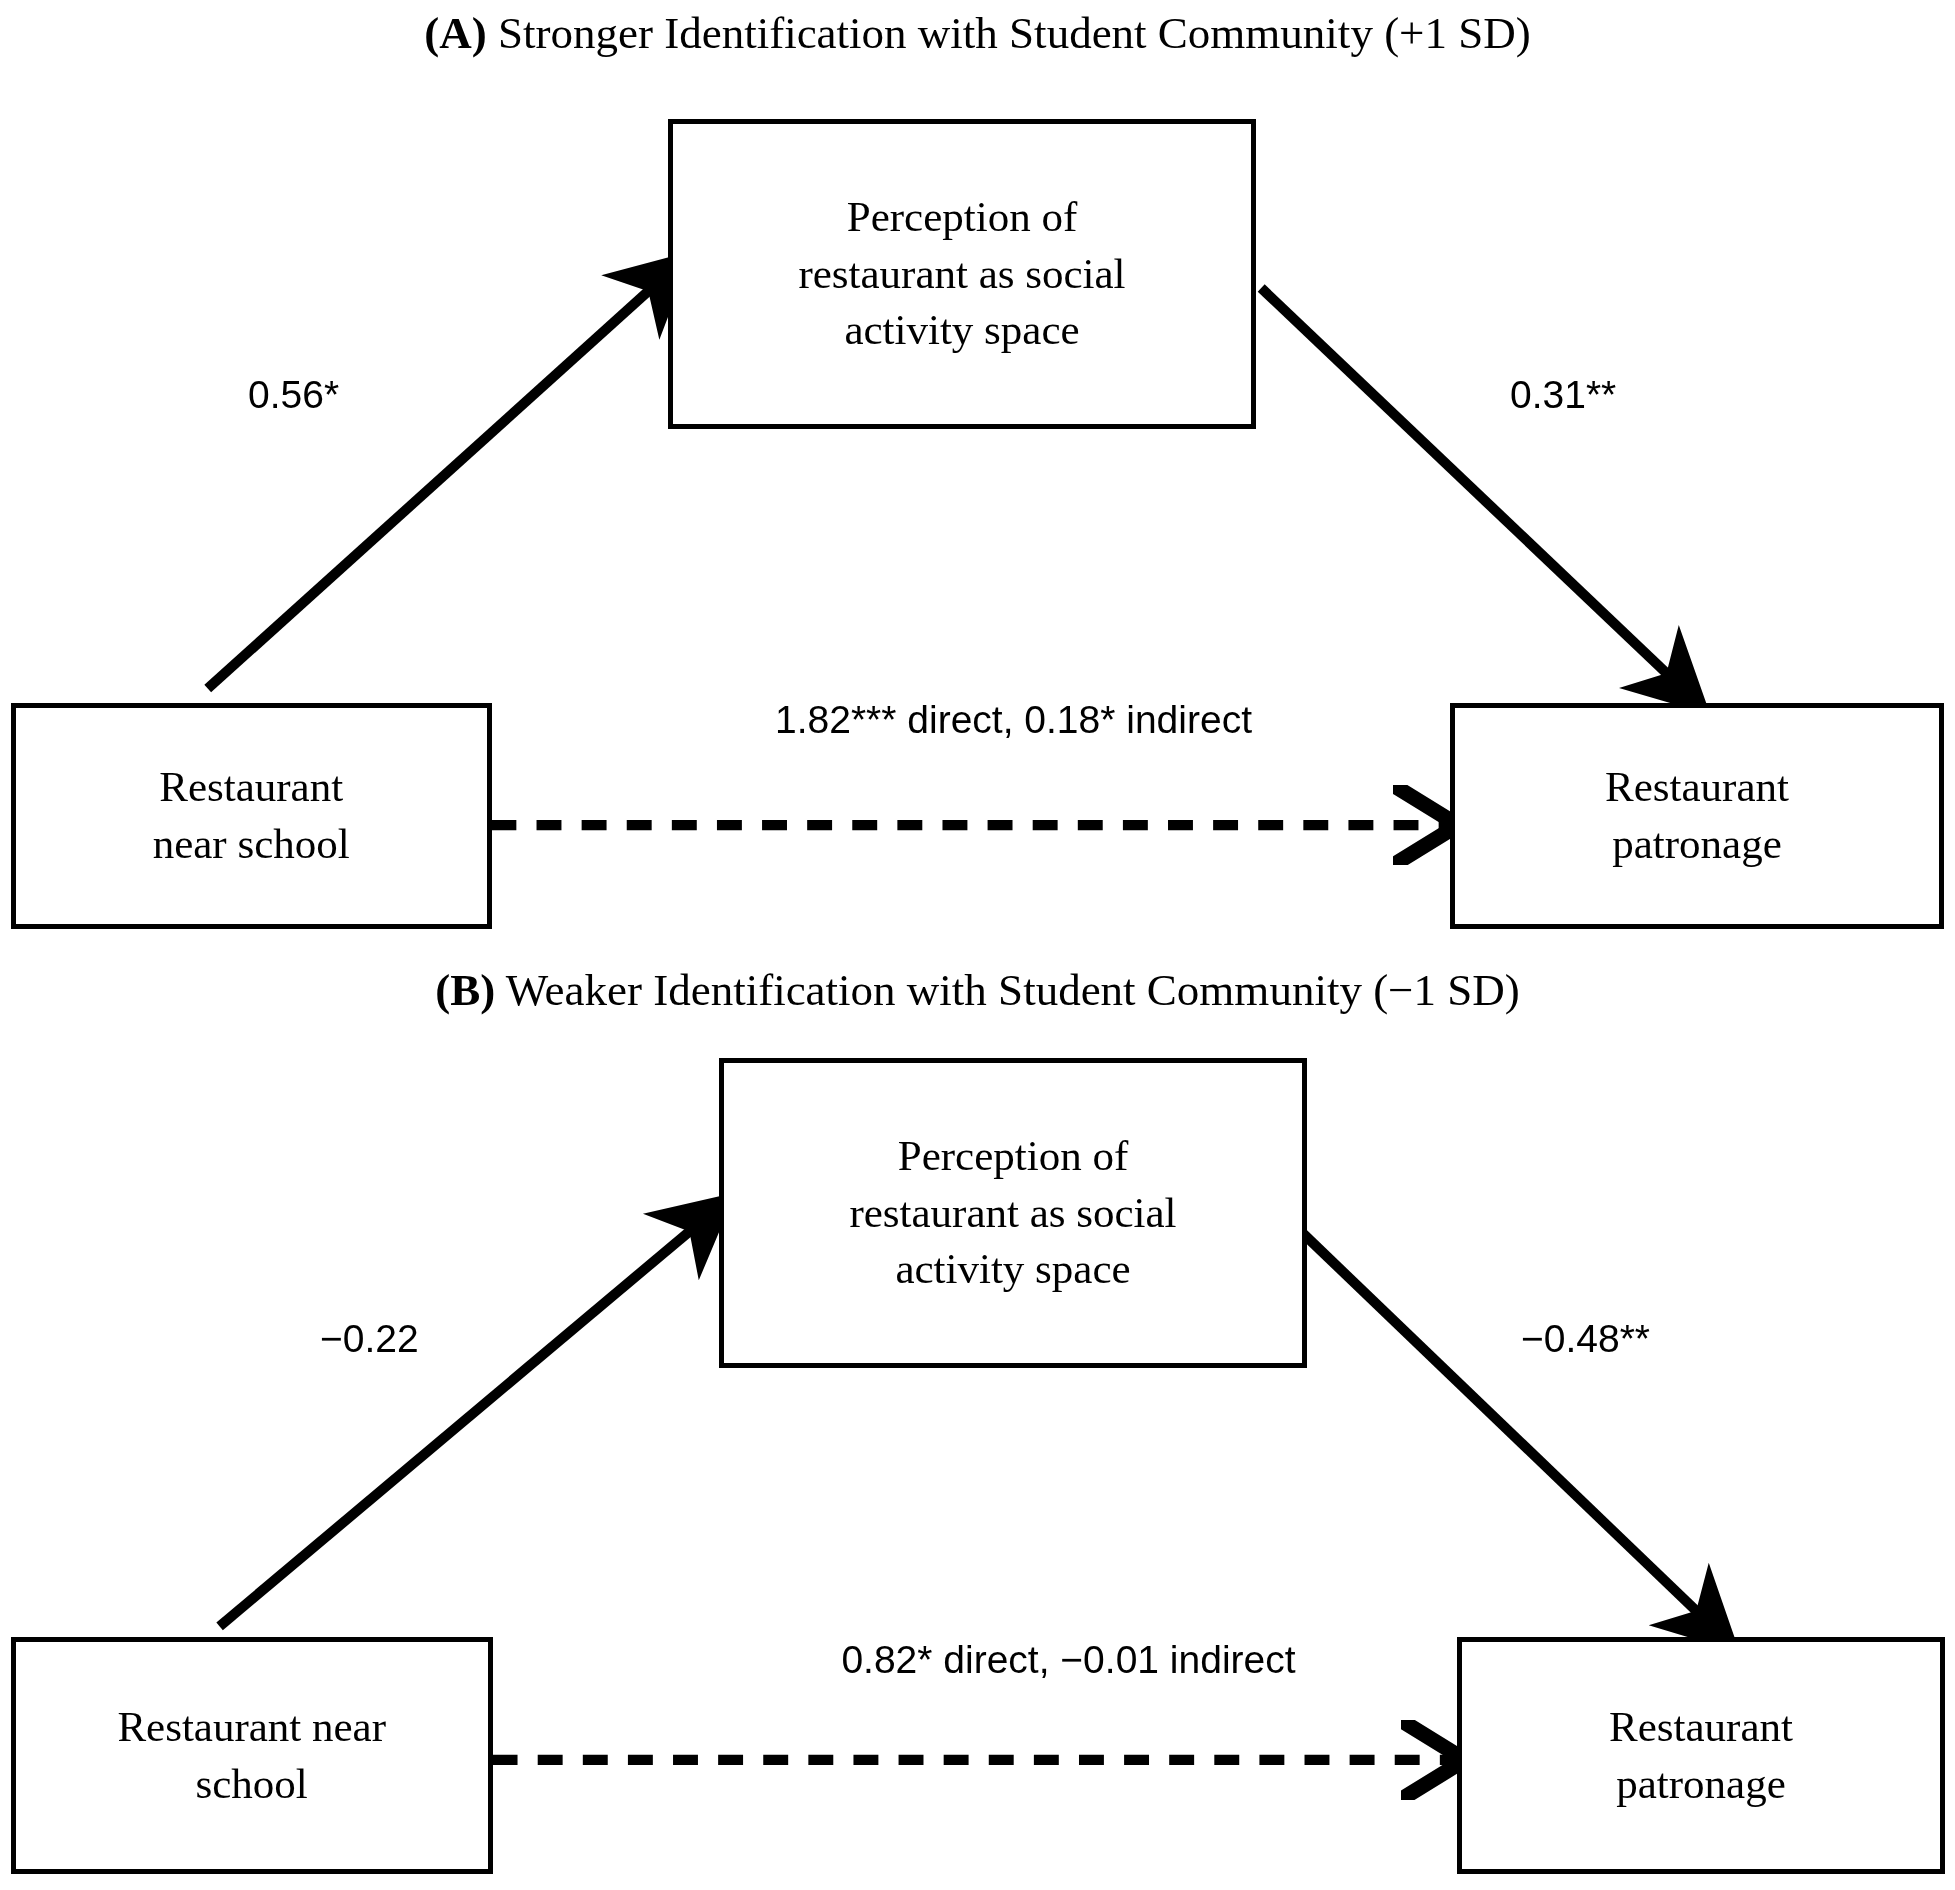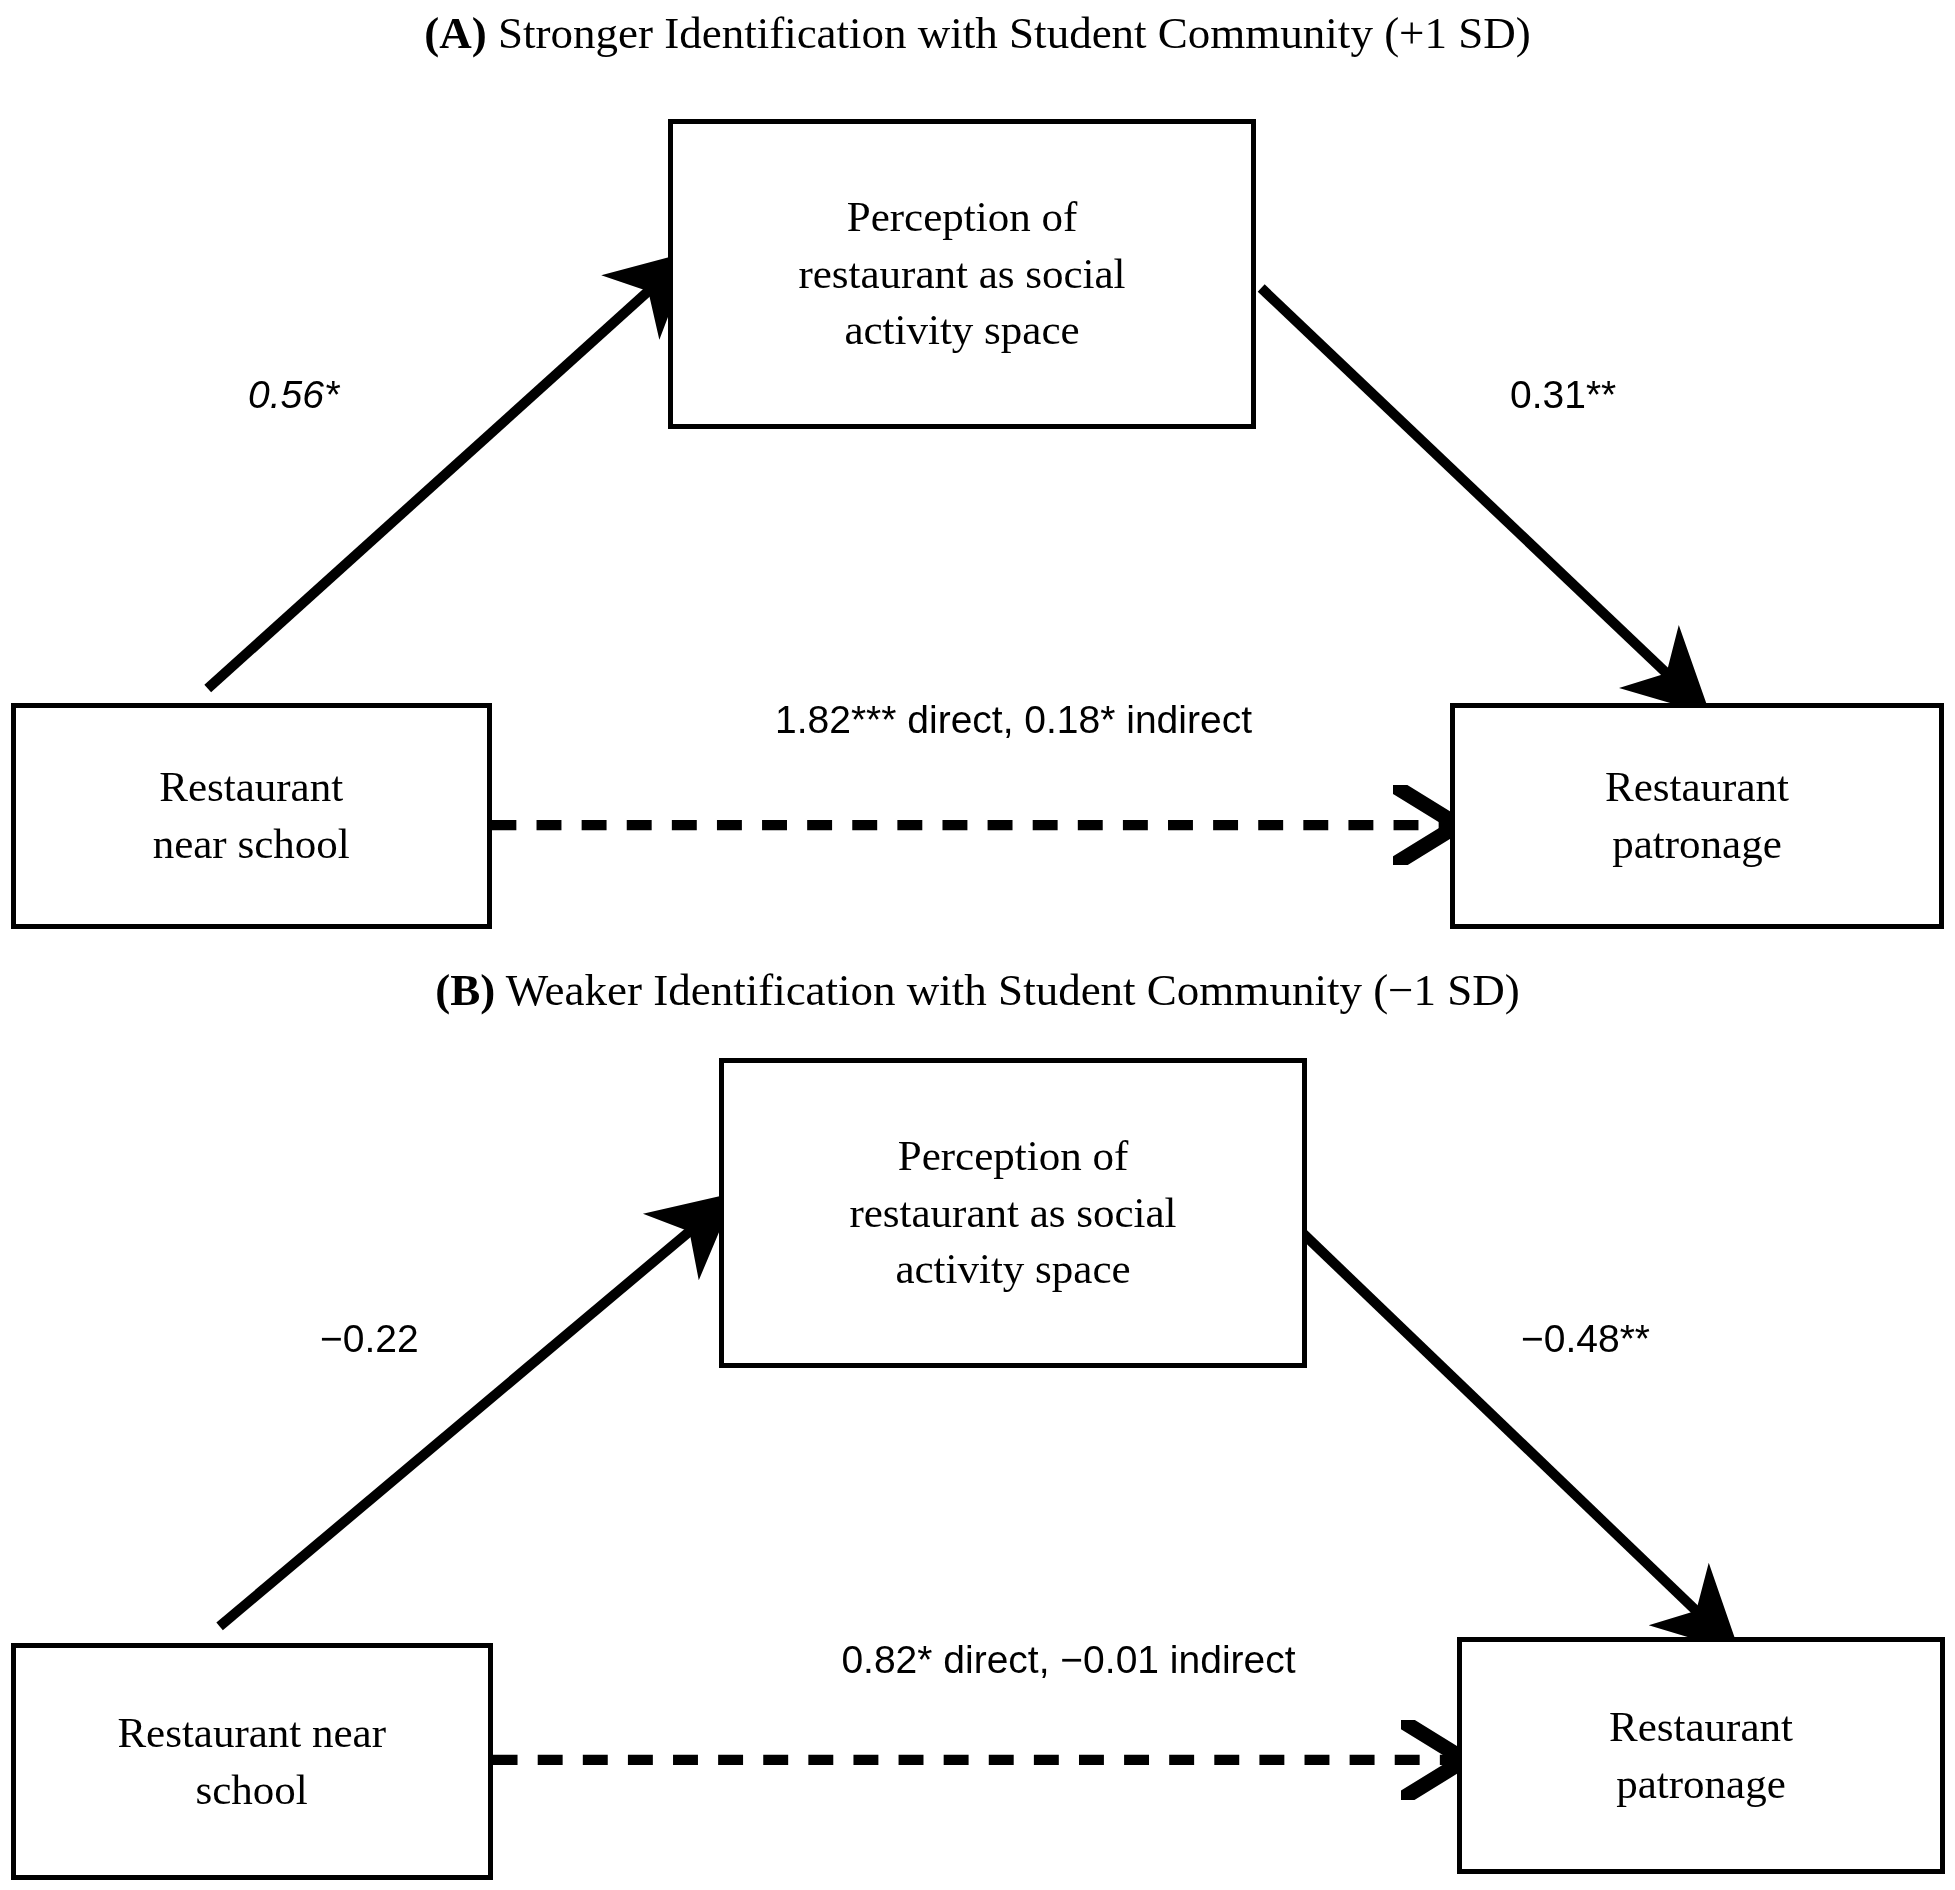--- a/index.html
+++ b/index.html
@@ -112,37 +112,37 @@
   <div class="node" style="left:10.7px; top:703px; width:481px; height:226px;">
     <span class="ln">Restaurant</span>
     <span class="ln">near school</span>
   </div>
 
   <div class="node" style="left:1450px; top:703px; width:494px; height:226px;">
     <span class="ln">Restaurant</span>
     <span class="ln">patronage</span>
   </div>
 
-  <div class="coef" style="left:248px; top:375px;font-style:italic;">0.56*</div>
+  <div class="coef" style="left:248px; top:375px;">0.56*</div>
 
   <div class="coef" style="left:1510px; top:375px;">0.31**</div>
 
   <div class="coef center" style="left:598px; top:700px; width:831px;">1.82*** direct, 0.18* indirect</div>
 
   <div class="panel-title" style="top:968px;">
     <span class="ltr">(B)</span><span> Weaker Identification with Student Community (−1 SD)</span>
   </div>
 
   <div class="node" style="left:719px; top:1058px; width:588px; height:310px;">
     <span class="ln">Perception of</span>
     <span class="ln">restaurant as social</span>
     <span class="ln">activity space</span>
   </div>
 
-  <div class="node" style="left:10.7px; top:1637px; width:482px; height:237px;margin-top:6px;">
+  <div class="node" style="left:10.7px; top:1637px; width:482px; height:237px;">
     <span class="ln">Restaurant near</span>
     <span class="ln">school</span>
   </div>
 
   <div class="node" style="left:1457px; top:1637px; width:488px; height:237px;">
     <span class="ln">Restaurant</span>
     <span class="ln">patronage</span>
   </div>
 
   <div class="coef" style="left:320px; top:1319px;">−0.22</div>

